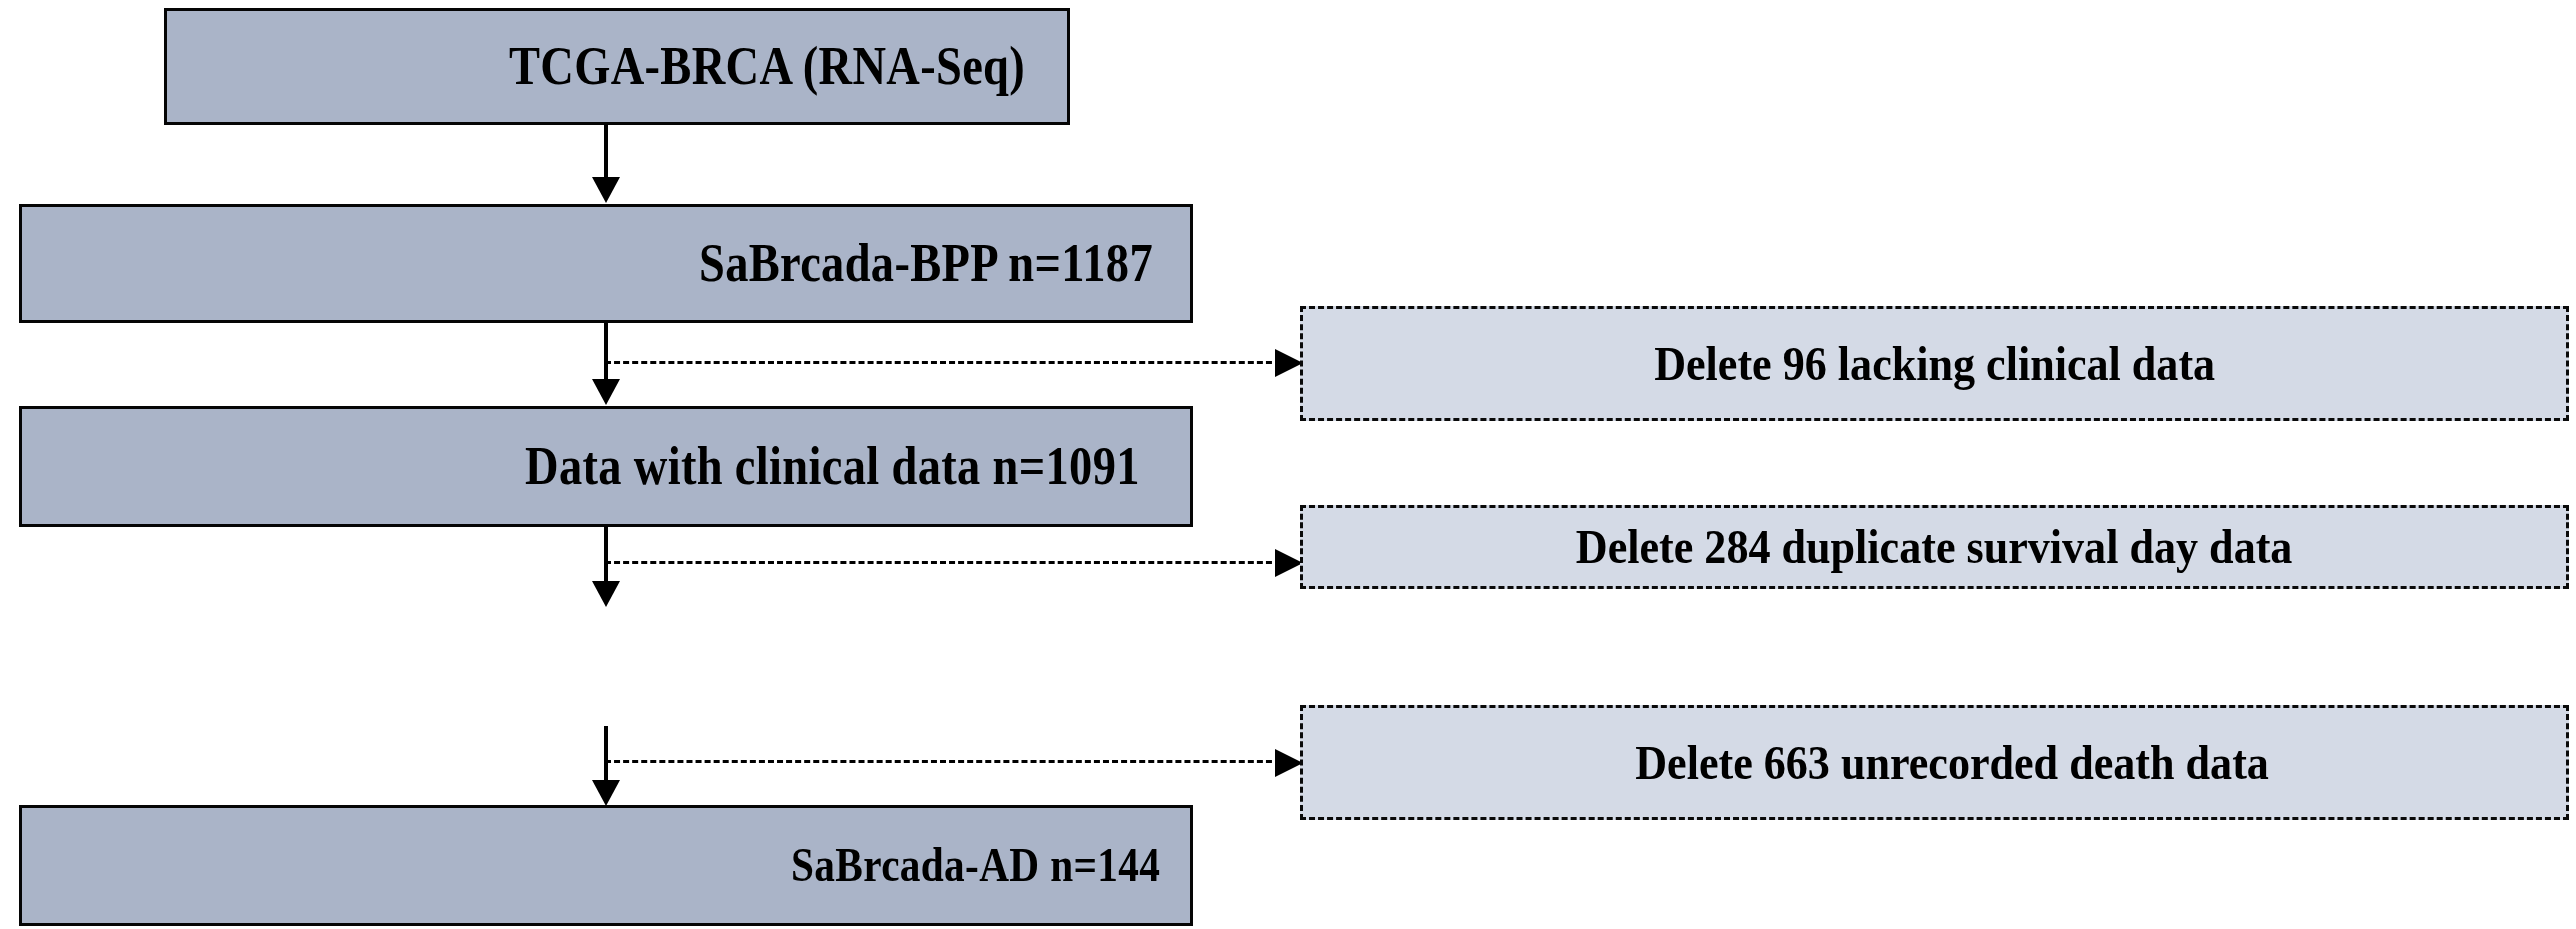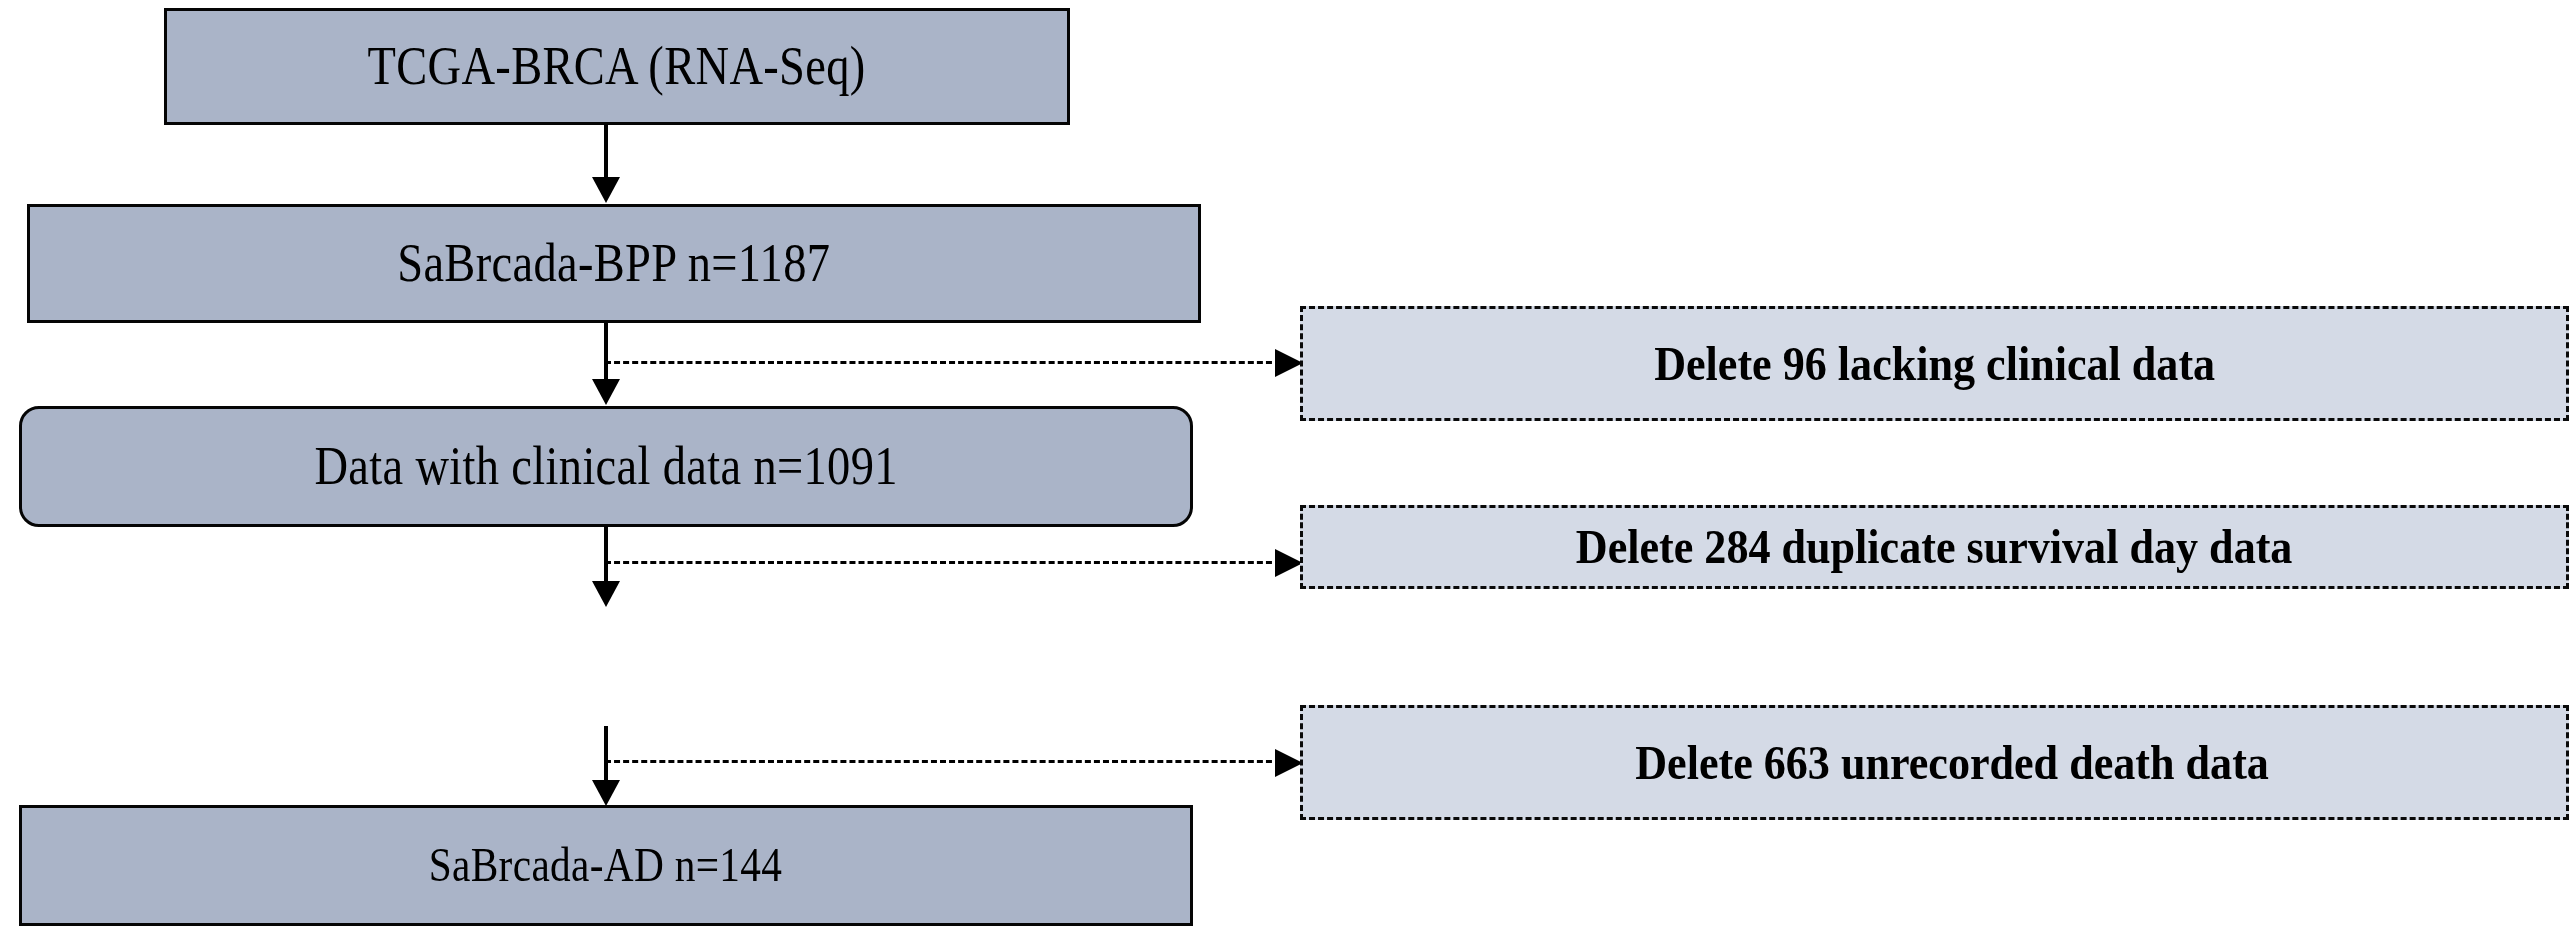--- a/index.html
+++ b/index.html
@@ -17,23 +17,23 @@
   }
 
   
   .node {
     position: absolute;
     box-sizing: border-box;
     background: #aab4c8;
     border: 3.8px solid #050505;
     display: flex;
     align-items: center;
-    justify-content: center;
+    justify-content: flex-end;
     color: #000000;
-    font-weight: normal;
+    font-weight: bold;
     letter-spacing: 0.4px;
     text-align: center;
     line-height: 1.05;
   }
   .node .node-text {
     display: block;
     transform: scaleX(0.86);
     transform-origin: center center;
     white-space: nowrap;
   }
@@ -92,35 +92,35 @@
 
 <div id="canvas">
 
   <div class="node" style="left:164px; top:7.7px; width:906px; height:117px; font-size:54px;">
     <span class="node-text">TCGA-BRCA (RNA-Seq)</span>
   </div>
 
   <div class="vconn" style="left:604px; top:124px; height:58px;"></div>
   <div class="arrowhead-down" style="left:592px; top:177px;"></div>
 
-  <div class="node" style="left:27px; top:204px; width:1174px; height:119px; font-size:54px;">
+  <div class="node" style="left:19px; top:204px; width:1174px; height:119px; font-size:54px;">
     <span class="node-text">SaBrcada-BPP n=1187</span>
   </div>
 
   <div class="vconn" style="left:604px; top:323px; height:61px;"></div>
   <div class="arrowhead-down" style="left:592px; top:379px;"></div>
 
   <div class="hconn-dashed" style="left:605px; top:361px; width:676px;"></div>
   <div class="arrowhead-right" style="left:1275px; top:349px;"></div>
 
   <div class="exclusion" style="left:1300px; top:306px; width:1269px; height:115px; font-size:49px;">
     <span class="node-text">Delete 96 lacking clinical data</span>
   </div>
 
-  <div class="node" style="left:19px; top:406px; width:1174px; height:121px; font-size:54px;border-radius:20px;">
+  <div class="node" style="left:19px; top:406px; width:1174px; height:121px; font-size:54px;">
     <span class="node-text">Data with clinical data n=1091</span>
   </div>
 
   <div class="vconn" style="left:604px; top:526px; height:60px;"></div>
   <div class="arrowhead-down" style="left:592px; top:581px;"></div>
 
   <div class="hconn-dashed" style="left:605px; top:561px; width:676px;"></div>
   <div class="arrowhead-right" style="left:1275px; top:549px;"></div>
 
   <div class="exclusion" style="left:1300px; top:505px; width:1269px; height:84px; font-size:49px;">

